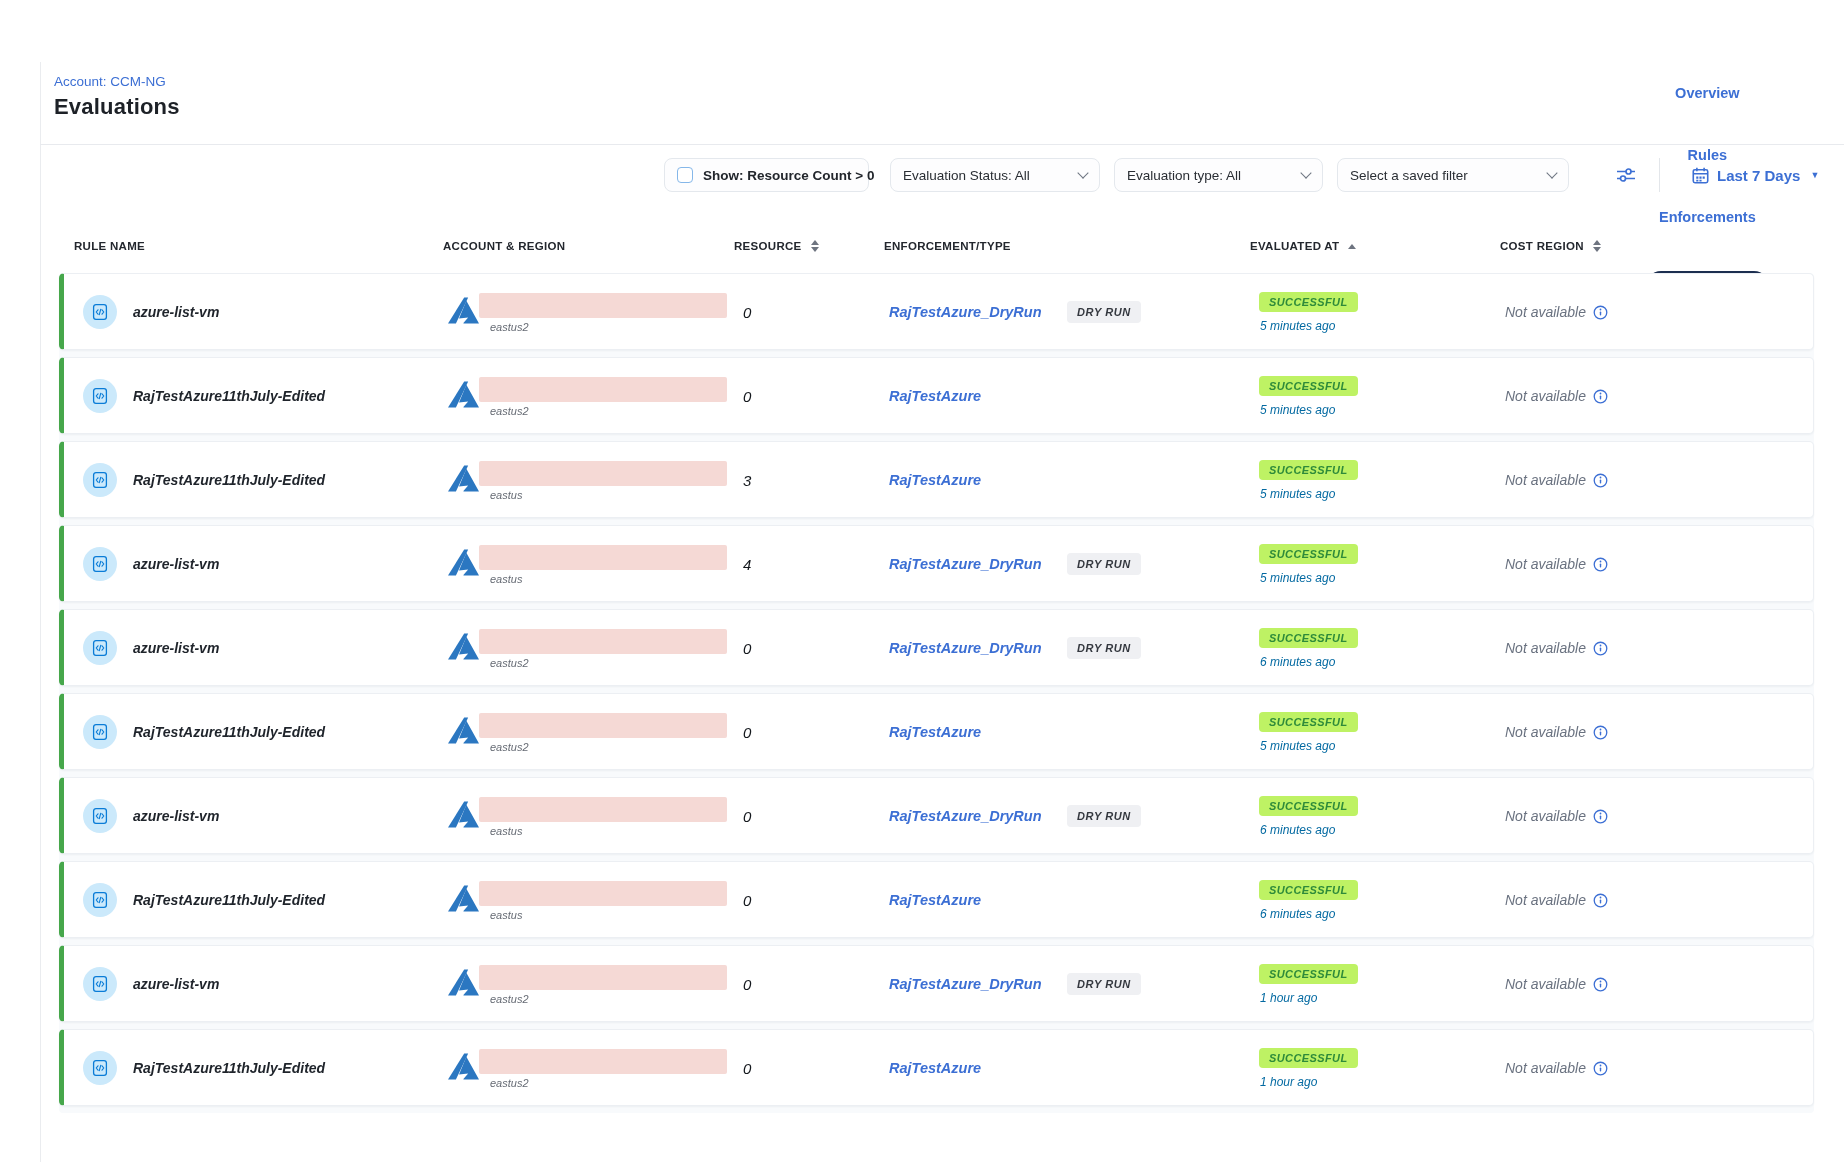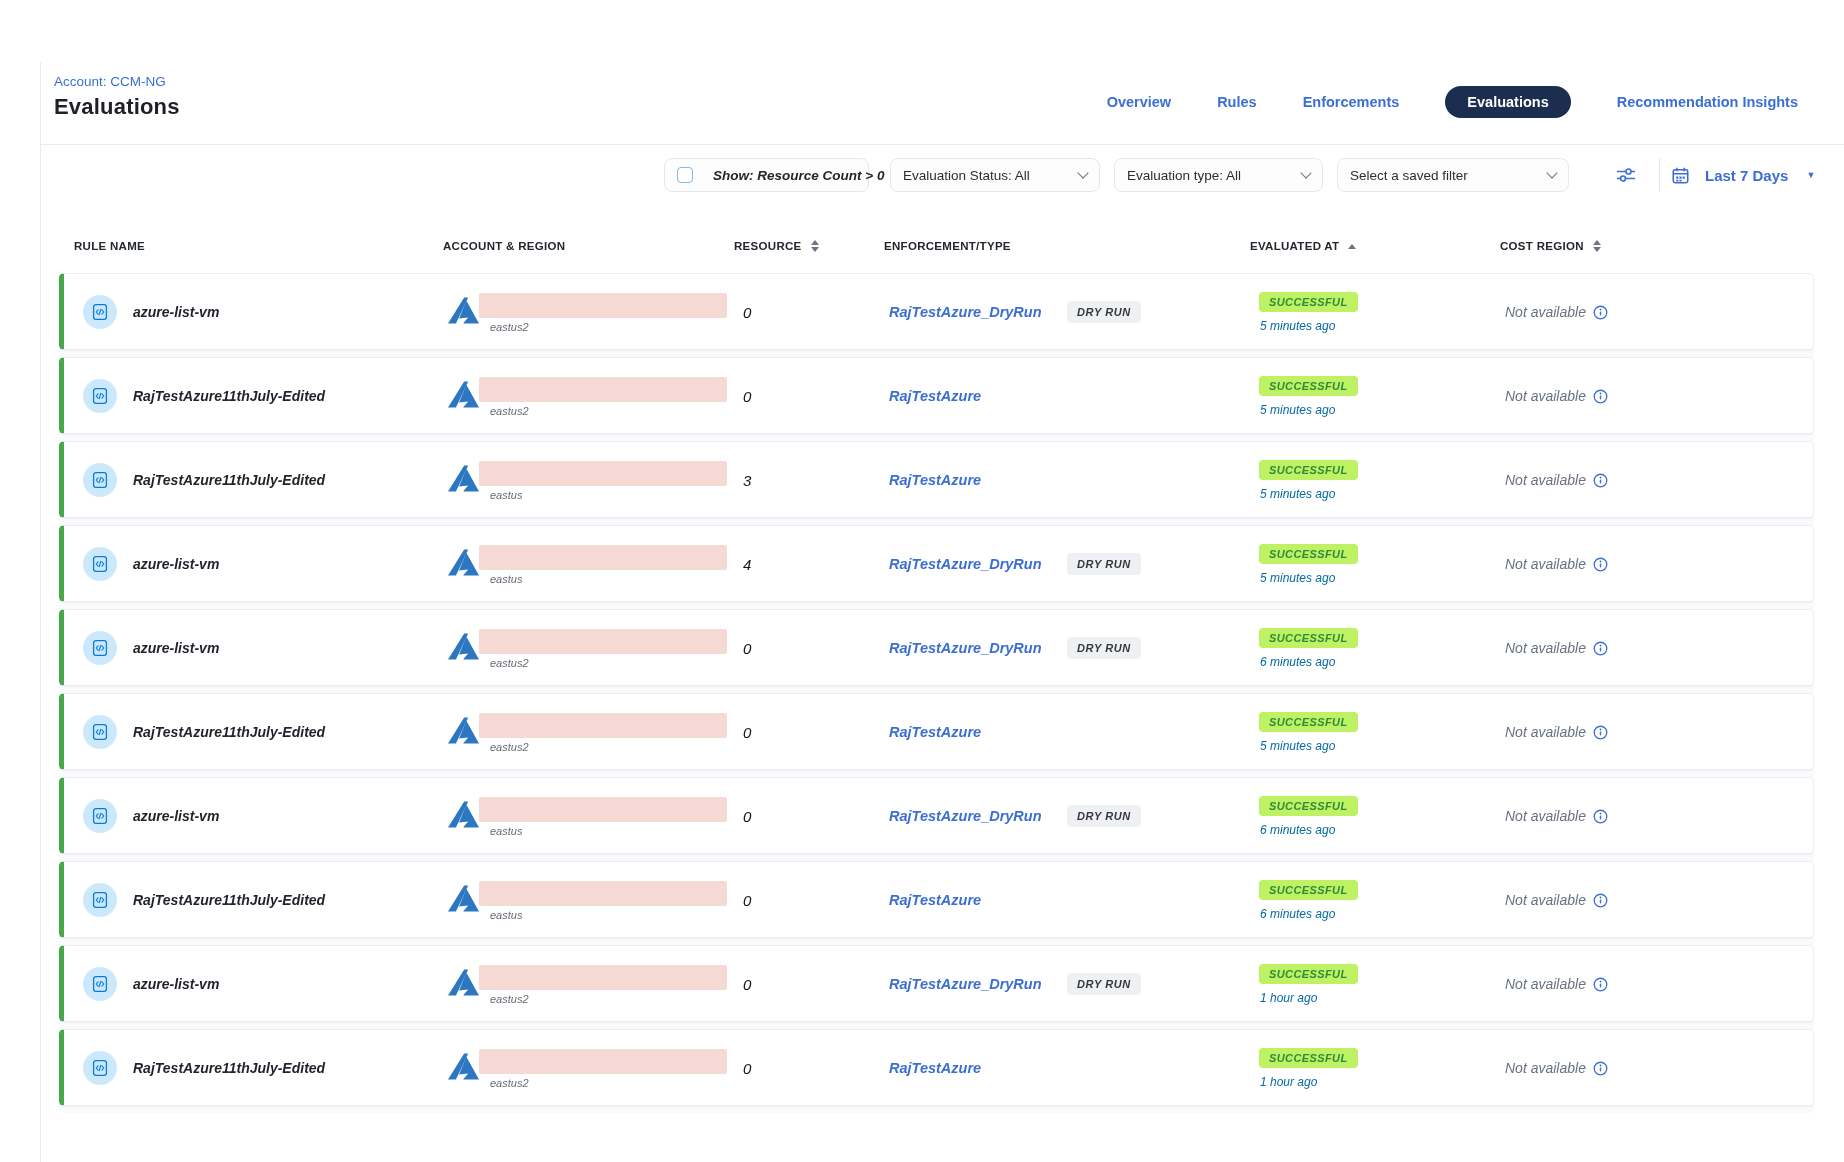--- a/index.html
+++ b/index.html
@@ -6,40 +6,40 @@
   body{font-family:"Liberation Sans", sans-serif; background:#fff;}
   .app{position:relative;width:1844px;height:1162px;background:#fff;overflow:hidden;}
 
   
   .left-border{position:absolute;left:40px;top:62px;bottom:0;width:1px;background:#EAECEF;}
 
   
   .breadcrumb{position:absolute;left:54px;top:74px;font-size:13.5px;font-weight:500;color:#3C6FD4;cursor:pointer;}
   .page-title{position:absolute;left:54px;top:94px;font-size:22px;font-weight:700;color:#1D2127;letter-spacing:.2px;}
 
-  .nav{position:absolute;top:85px;right:46px;height:34px;display:flex;align-items:center;gap:46px;}
+  .nav{position:absolute;top:85px;right:46px;height:34px;display:flex;align-items:center;gap:46px;flex-direction:column;}
   .nav-link{font-size:14.5px;font-weight:600;color:#3C6FD4;cursor:pointer;white-space:nowrap;}
   .nav-pill{background:#1C2E50;color:#fff;font-size:14.5px;font-weight:600;padding:8px 22px;border-radius:18px;cursor:pointer;white-space:nowrap;}
 
   .header-divider{position:absolute;left:40px;right:0;top:144px;height:1px;background:#E8EAEE;}
 
   
   .filter-bar{position:absolute;left:664px;top:158px;height:34px;display:flex;align-items:center;}
   .pill{box-sizing:border-box;height:34px;border:1px solid #E4E8ED;border-radius:8px;background:#FDFDFE;display:flex;align-items:center;padding:0 12px;font-size:13.5px;color:#2A2E34;cursor:pointer;}
-  .pill-checkbox{width:205px;margin-right:21px;gap:20px;font-style:italic;}
+  .pill-checkbox{width:205px;margin-right:21px;gap:10px;}
   .checkbox{box-sizing:border-box;width:16px;height:16px;border:1.5px solid #85B7E9;border-radius:4px;background:#fff;flex:0 0 auto;cursor:pointer;}
   .pill-checkbox .lbl{font-weight:700;color:#22262C;white-space:nowrap;}
   .pill-select{justify-content:space-between;margin-right:14px;font-weight:500;gap:8px;}
   .sel-status{width:210px;}
   .sel-type{width:209px;}
   .sel-saved{width:232px;}
   .chev{width:7px;height:7px;border-right:1.6px solid #6E7682;border-bottom:1.6px solid #6E7682;transform:rotate(45deg);margin-top:-4px;flex:0 0 auto;}
   .sliders-btn{margin-left:30px;width:26px;height:26px;display:flex;align-items:center;justify-content:center;cursor:pointer;}
   .vdivider{width:1px;height:34px;background:#E3E6EA;margin-left:20px;}
-  .datepicker{margin-left:12px;display:flex;align-items:center;gap:16px;cursor:pointer;}
+  .datepicker{margin-left:32px;display:flex;align-items:center;gap:8px;cursor:pointer;}
   .datepicker .dp-label{font-size:15px;font-weight:600;color:#3C6FD4;white-space:nowrap;}
   .caret-down{font-size:9px;color:#3C6FD4;margin-left:2px;}
 
   
   .thead{position:absolute;top:240px;left:0;right:0;height:18px;}
   .th{position:absolute;font-size:11.5px;font-weight:700;color:#23272E;letter-spacing:.3px;white-space:nowrap;display:flex;align-items:center;gap:9px;}
   .sort-both{display:inline-flex;flex-direction:column;gap:2px;}
   .tri-up{width:0;height:0;border-left:4px solid transparent;border-right:4px solid transparent;border-bottom:5px solid #6E7480;}
   .tri-down{width:0;height:0;border-left:4px solid transparent;border-right:4px solid transparent;border-top:5px solid #6E7480;}
 

